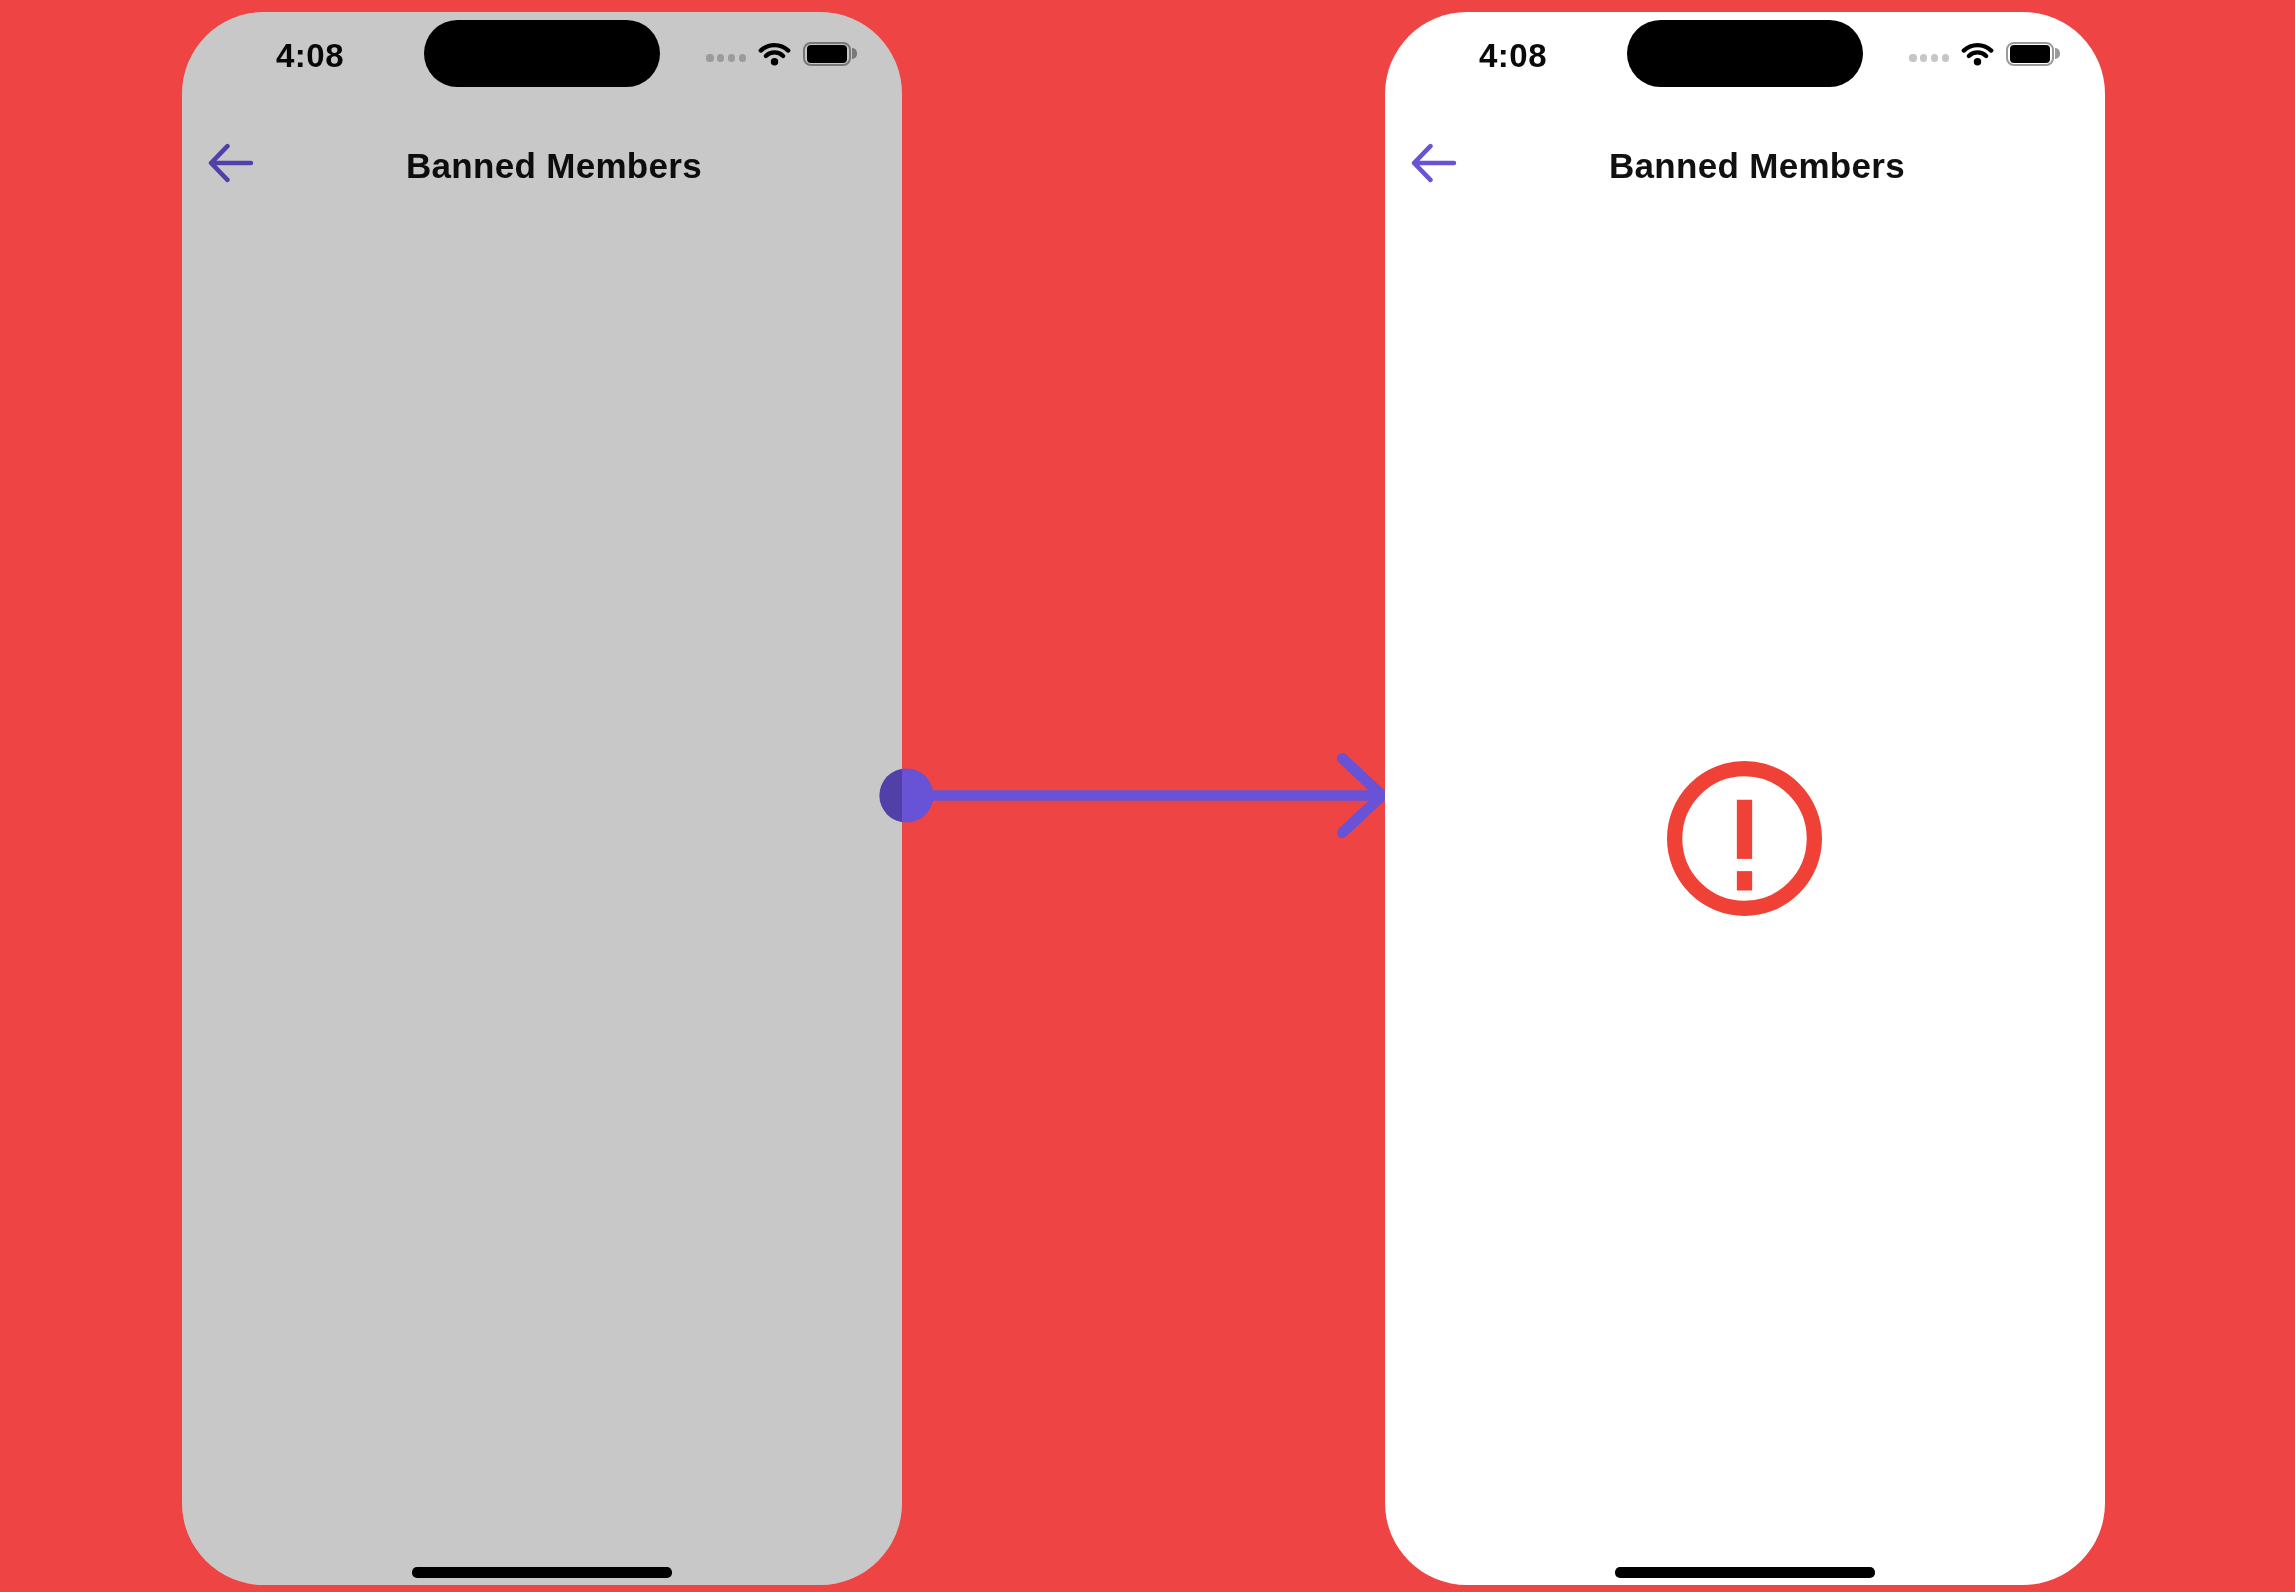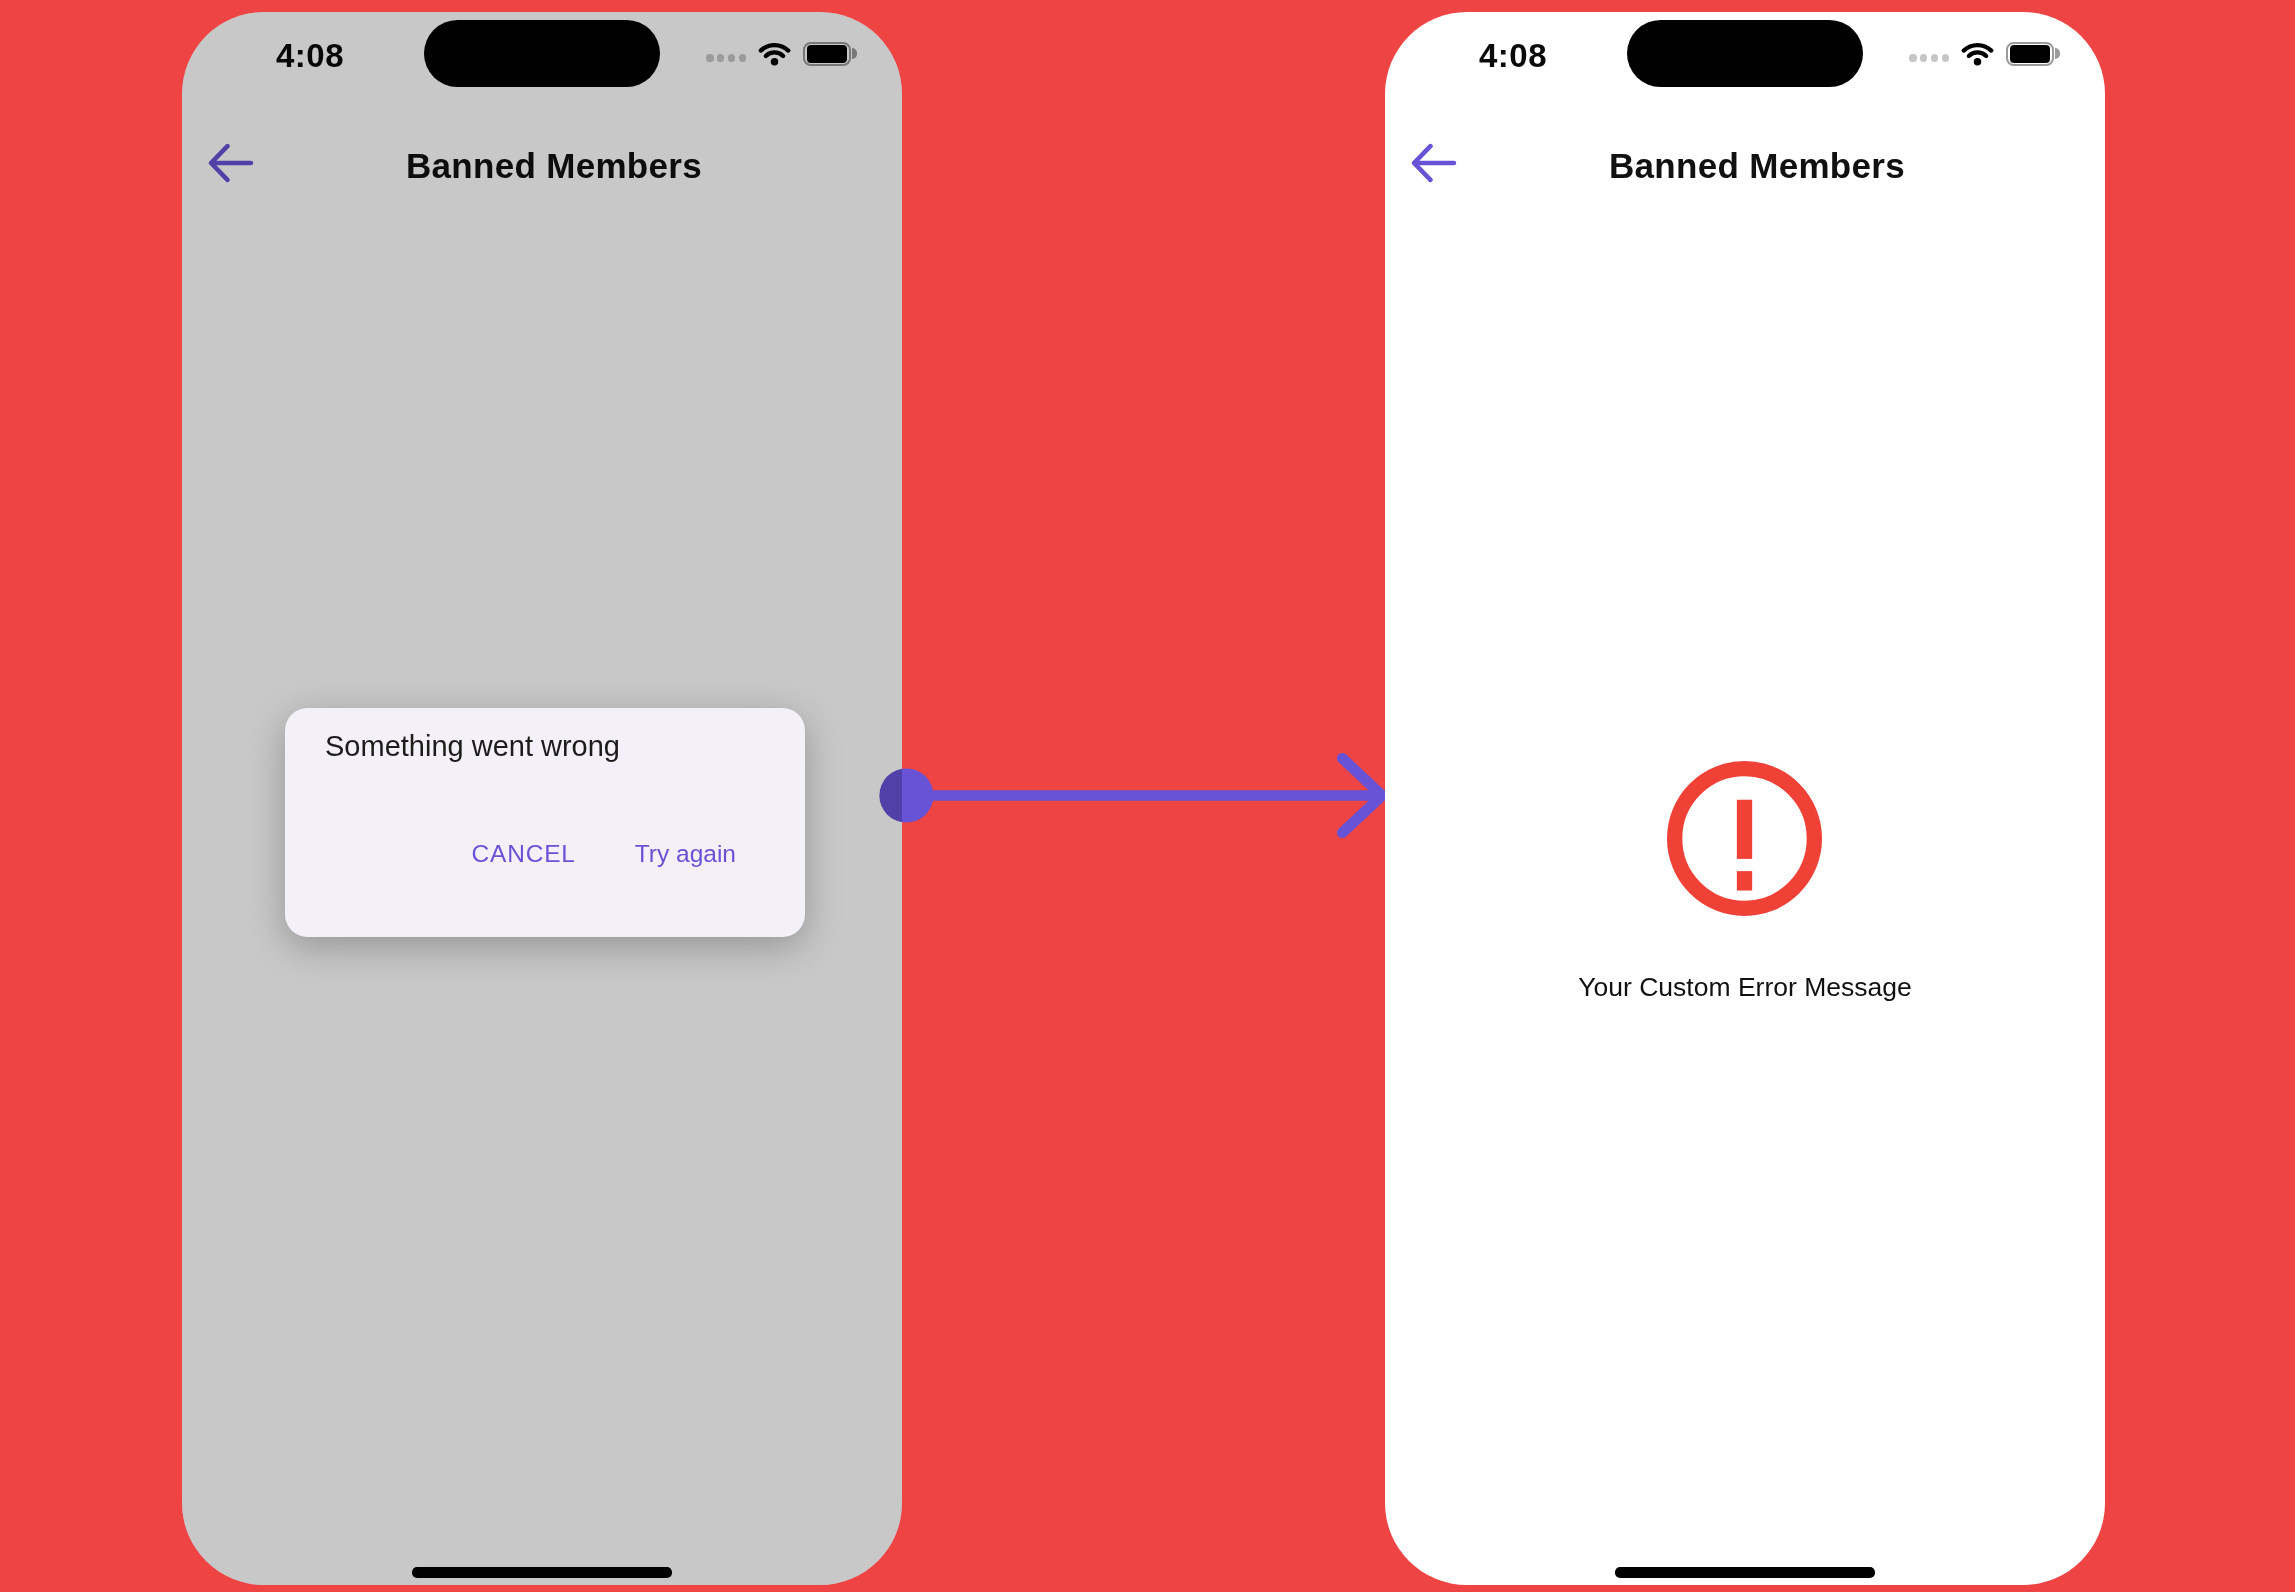--- a/index.html
+++ b/index.html
@@ -148,27 +148,20 @@
       <button class="back-btn">
         <svg viewBox="0 0 92 78" width="47" height="40">
           <path d="M86 39 H8 M40 6 L8 39 L40 72" fill="none" stroke="#6852D6" stroke-width="9" stroke-linecap="round" stroke-linejoin="round"></path>
         </svg>
       </button>
       <div class="nav-title">Banned Members</div>
     </div>
 
     <div class="scrim"></div>
 
-    <div class="dialog">
-      <div class="dialog-title">Something went wrong</div>
-      <div class="dialog-actions">
-        <button class="dialog-btn dialog-btn--cancel">CANCEL</button>
-        <button class="dialog-btn">Try again</button>
-      </div>
-    </div>
 
     <div class="home-indicator"></div>
   </div>
 
   <svg class="connector" viewBox="0 0 1060 178">
     <circle cx="87" cy="89" r="53" fill="#6852D6"></circle>
     <line x1="87" y1="89" x2="1008" y2="89" stroke="#6852D6" stroke-width="21"></line>
     <path d="M941 16 L1019 89 L941 162" fill="none" stroke="#6852D6" stroke-width="21" stroke-linecap="round" stroke-linejoin="round"></path>
   </svg>
 
@@ -204,19 +197,18 @@
         </svg>
       </button>
       <div class="nav-title">Banned Members</div>
     </div>
 
     <svg class="error-icon" viewBox="0 0 304 304">
       <circle cx="152" cy="152" r="137" fill="none" stroke="#EF4136" stroke-width="30"></circle>
       <rect x="137" y="76" width="30" height="116" fill="#EF4136"></rect>
       <rect x="137" y="216" width="30" height="38" fill="#EF4136"></rect>
     </svg>
-    <div class="error-msg">Your Custom Error Message</div>
 
     <div class="home-indicator"></div>
   </div>
 
 </div>
 
 
 </body></html>

